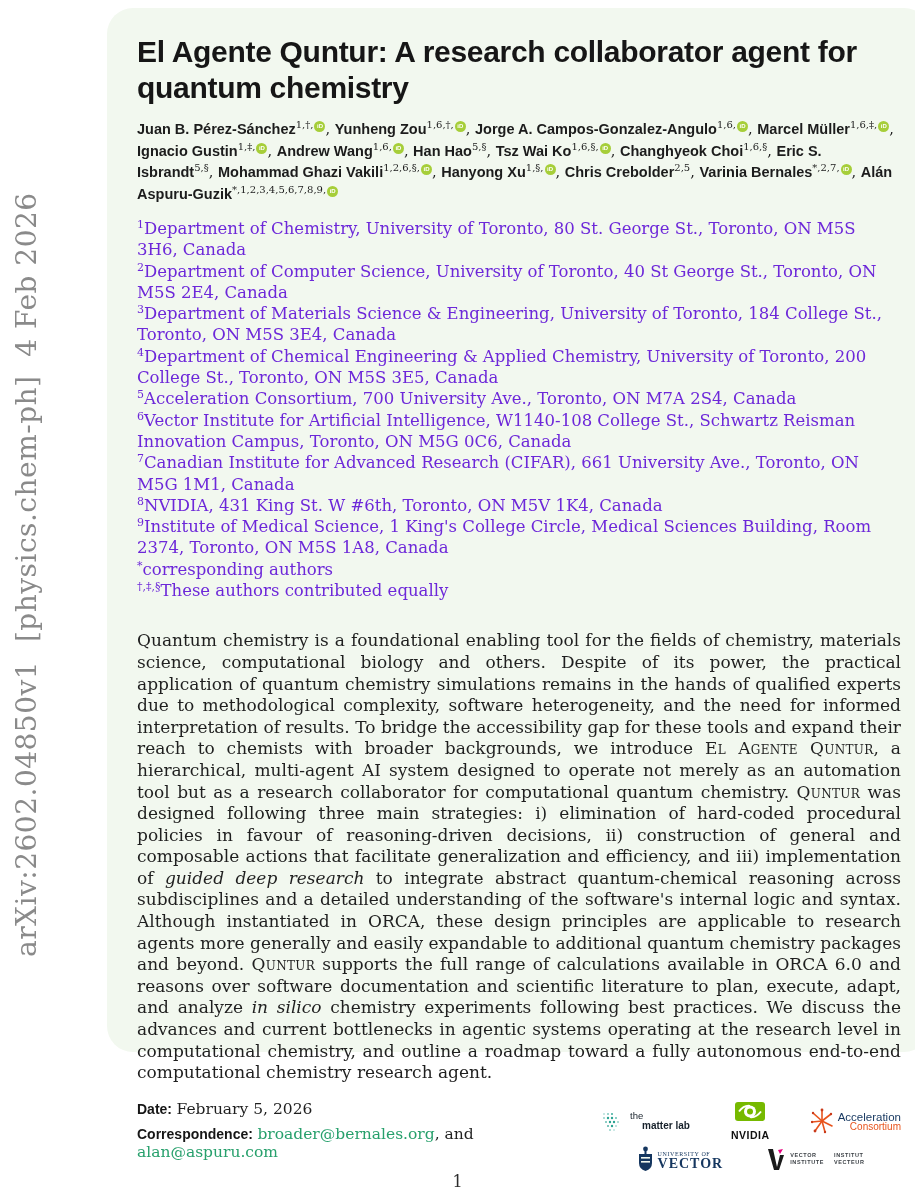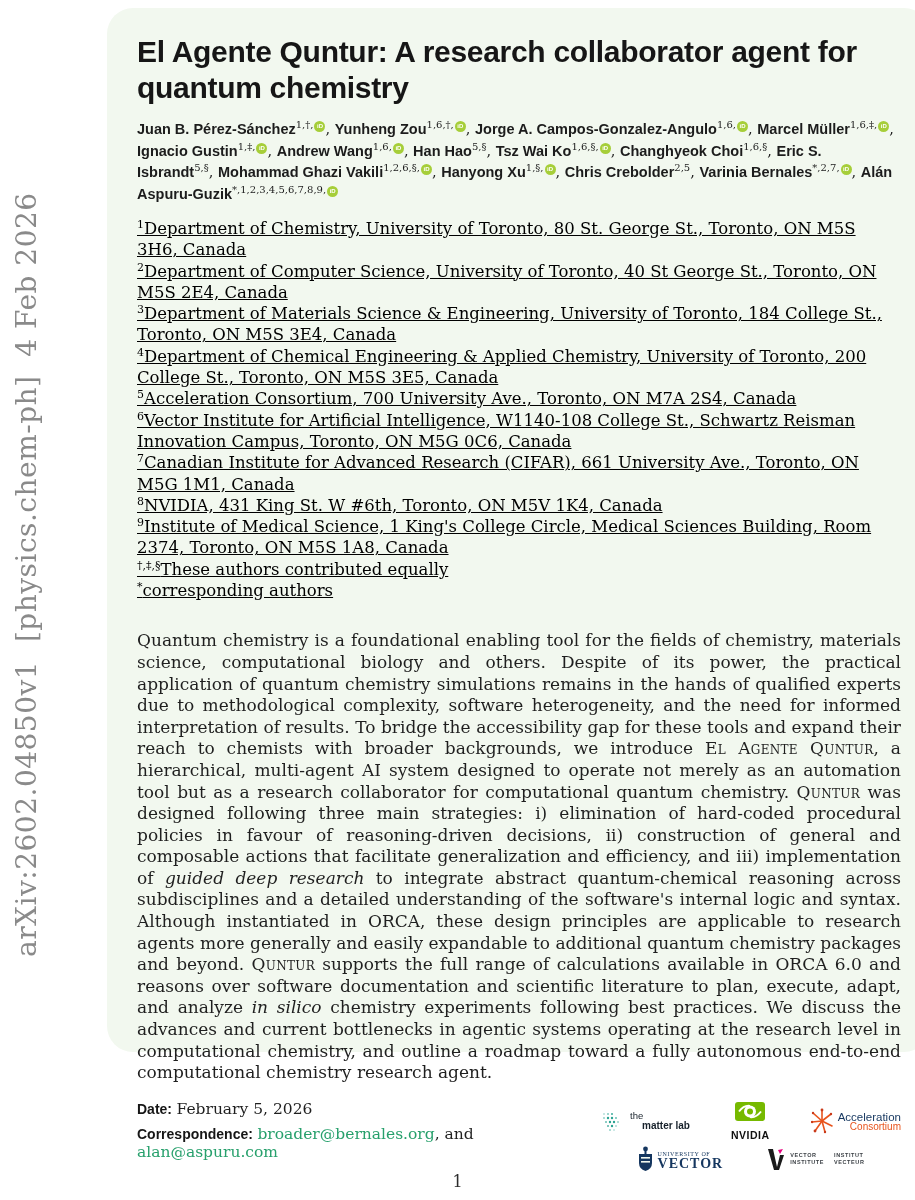--- a/index.html
+++ b/index.html
@@ -32,21 +32,21 @@
   .authors sup{ font-family:"DejaVu Serif",serif; font-weight:400; font-size:10px; line-height:0; }
   .orcid{
     display:inline-block; width:11px; height:11px; border-radius:50%;
     background:var(--orcid_green,#a6ce39); color:#fff; font-size:6px; line-height:11px;
     text-align:center; font-weight:700; vertical-align:super; margin-left:1px;
   }
   .sep{ font-family:"DejaVu Serif",serif; font-weight:400; }
 
   
   .affiliations{ margin-top:13px; font-family:"DejaVu Serif",serif; font-size:16.5px;
-                 line-height:21.3px; color:#000000;text-decoration:underline; }
+                 line-height:21.3px; color:#6d28d9; }
   .aff sup{ font-size:11px; line-height:0; }
 
   
   .abstract{ margin-top:29px; font-family:"DejaVu Serif",serif; font-size:17px;
              line-height:21.6px; color:#1f1f1f; text-align:justify; }
   .abstract .smallcaps{ font-variant-caps:small-caps; letter-spacing:0.3px; }
   .abstract .italic{ font-style:italic; }
 
   
   .footer{ margin-top:16px; display:flex; justify-content:space-between; align-items:flex-start; }
@@ -93,22 +93,22 @@
   <div class="affiliations">
       <div class="aff"><sup>1</sup>Department of Chemistry, University of Toronto, 80 St. George St., Toronto, ON M5S 3H6, Canada</div>
       <div class="aff"><sup>2</sup>Department of Computer Science, University of Toronto, 40 St George St., Toronto, ON M5S 2E4, Canada</div>
       <div class="aff"><sup>3</sup>Department of Materials Science &amp; Engineering, University of Toronto, 184 College St., Toronto, ON M5S 3E4, Canada</div>
       <div class="aff"><sup>4</sup>Department of Chemical Engineering &amp; Applied Chemistry, University of Toronto, 200 College St., Toronto, ON M5S 3E5, Canada</div>
       <div class="aff"><sup>5</sup>Acceleration Consortium, 700 University Ave., Toronto, ON M7A 2S4, Canada</div>
       <div class="aff"><sup>6</sup>Vector Institute for Artificial Intelligence, W1140-108 College St., Schwartz Reisman Innovation Campus, Toronto, ON M5G 0C6, Canada</div>
       <div class="aff"><sup>7</sup>Canadian Institute for Advanced Research (CIFAR), 661 University Ave., Toronto, ON M5G 1M1, Canada</div>
       <div class="aff"><sup>8</sup>NVIDIA, 431 King St. W #6th, Toronto, ON M5V 1K4, Canada</div>
       <div class="aff"><sup>9</sup>Institute of Medical Science, 1 King's College Circle, Medical Sciences Building, Room 2374, Toronto, ON M5S 1A8, Canada</div>
+      <div class="aff"><sup>*</sup>corresponding authors</div>
       <div class="aff"><sup>†,‡,§</sup>These authors contributed equally</div>
-      <div class="aff"><sup>*</sup>corresponding authors</div>
     </div>
 
   <div class="abstract"><span class="plain">Quantum chemistry is a foundational enabling tool for the fields of chemistry, materials science, computational biology and others.  Despite of its power, the practical application of quantum chemistry simulations remains in the hands of qualified experts due to methodological complexity, software heterogeneity, and the need for informed interpretation of results. To bridge the accessibility gap for these tools and expand their reach to chemists with broader backgrounds, we introduce </span><span class="smallcaps">El Agente Quntur</span><span class="plain">, a hierarchical, multi-agent AI system designed to operate not merely as an automation tool but as a research collaborator for computational quantum chemistry.  </span><span class="smallcaps">Quntur</span><span class="plain"> was designed following three main strategies: i) elimination of hard-coded procedural policies in favour of reasoning-driven decisions, ii) construction of general and composable actions that facilitate generalization and efficiency, and iii) implementation of </span><span class="italic">guided deep research</span><span class="plain"> to integrate abstract quantum-chemical reasoning across subdisciplines and a detailed understanding of the software's internal logic and syntax. Although instantiated in  ORCA, these design principles are applicable to research agents more generally and easily expandable to additional quantum chemistry packages and beyond.  </span><span class="smallcaps">Quntur</span><span class="plain"> supports the full range of calculations available in ORCA 6.0 and reasons over software documentation and scientific literature to plan, execute, adapt, and analyze </span><span class="italic">in silico</span><span class="plain"> chemistry experiments following best practices. We discuss the advances and current bottlenecks in agentic systems operating at the research level in computational chemistry, and outline a roadmap toward a fully autonomous end-to-end computational chemistry research agent.</span></div>
 
   <div class="footer">
     <div>
       <div class="meta-line">
         <span class="meta-label">Date:</span>
         <span class="meta-value">February 5, 2026</span>
       </div>

